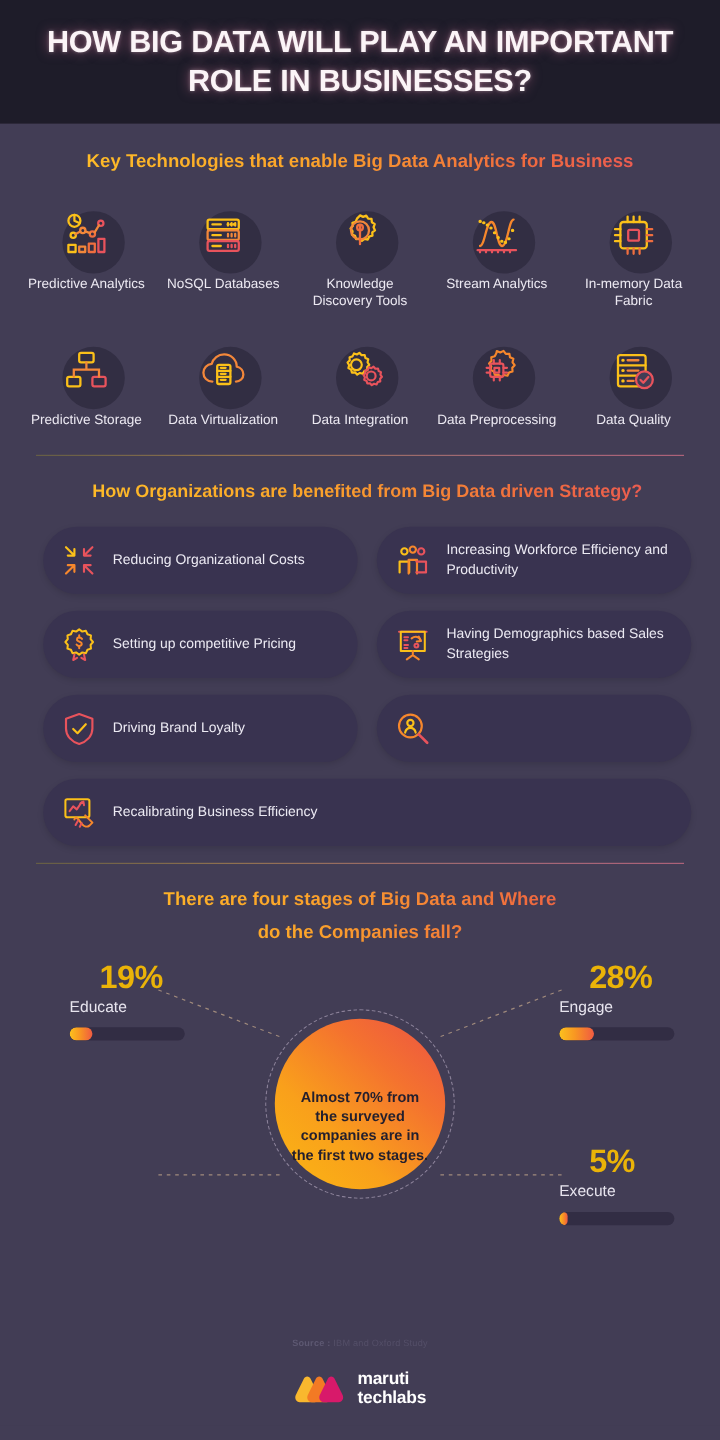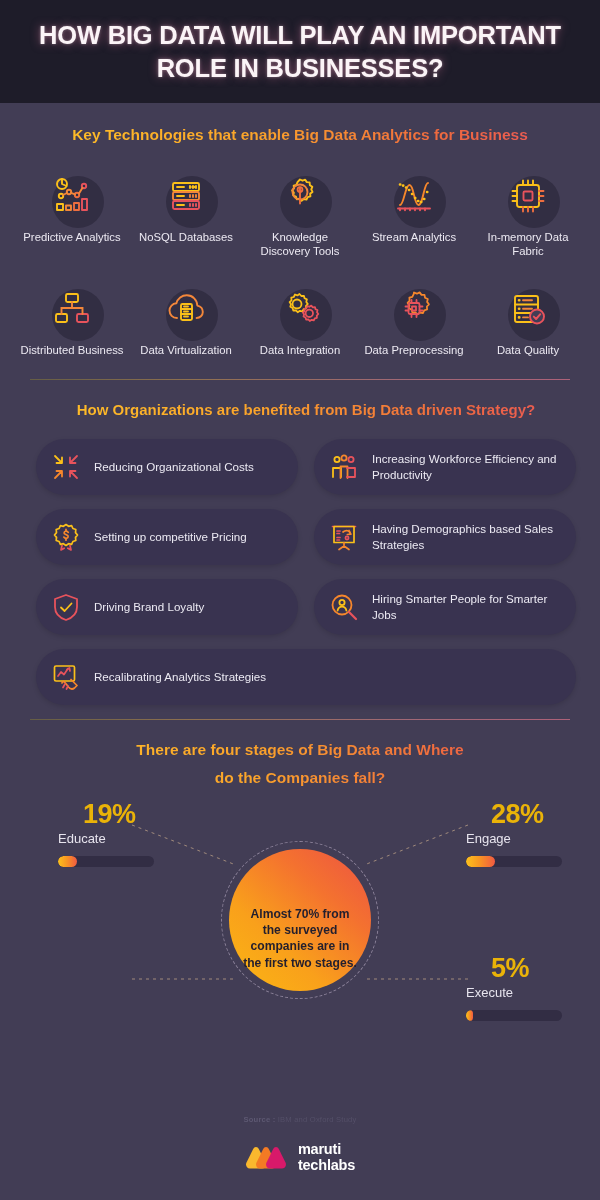--- a/index.html
+++ b/index.html
@@ -248,21 +248,21 @@
 
       <div class="tech-item">
         <div class="tech-icon-wrap">
           <svg width="40" height="40" viewBox="0 0 40 40" fill="none" stroke-width="1.9" stroke-linecap="round">
             <rect x="14" y="5" width="12" height="8" rx="1.5" stroke="#fbc019"></rect>
             <rect x="4" y="25" width="11" height="8" rx="1.5" stroke="#fbc019"></rect>
             <rect x="25" y="25" width="11" height="8" rx="1.5" stroke="#e8535c"></rect>
             <path d="M20 13 L20 19 M9.5 25 L9.5 19 L30.5 19 L30.5 25" stroke="#f3873a"></path>
           </svg>
         </div>
-        <div class="tech-label">Distributed Business</div>
+        <div class="tech-label">Predictive Storage</div>
       </div>
 
       <div class="tech-item">
         <div class="tech-icon-wrap">
           <svg width="40" height="40" viewBox="0 0 40 40" fill="none" stroke-width="1.9" stroke-linecap="round" stroke-linejoin="round">
             <path d="M11 29 C6.6 29 3.5 25.6 3.5 21.6 C3.5 17.8 6.5 14.6 10.4 14.3 C11.6 9.6 15.8 6.3 20.8 6.3 C26.6 6.3 31.3 10.9 31.3 16.6 C34.6 17.3 36.8 20 36.8 23 C36.8 26.3 34 29 30.6 29" stroke="#f3873a"></path>
             <rect x="15" y="15" width="11" height="16" rx="1.5" stroke="#fbc019"></rect>
             <path d="M15 20 L26 20 M15 25 L26 25 M18 17.5 L22 17.5 M18 22.5 L22 22.5 M18 27.5 L22 27.5" stroke="#fbc019"></path>
           </svg>
         </div>
@@ -387,36 +387,35 @@
 
         <div class="pill">
           <span class="pill-icon">
             <svg width="28" height="28" viewBox="0 0 28 28" fill="none" stroke-width="1.8" stroke-linecap="round" stroke-linejoin="round">
               <circle cx="12" cy="12" r="9.5" stroke="#f6872c"></circle>
               <circle cx="12" cy="9.5" r="2.6" stroke="#fbc019"></circle>
               <path d="M7.6 17.5 C8.2 14.9 9.9 13.6 12 13.6 C14.1 13.6 15.8 14.9 16.4 17.5" stroke="#fbc019"></path>
               <path d="M19 19 L26 26" stroke="#e8535c" stroke-width="2.2"></path>
             </svg>
           </span>
-          <span class="pill-label">Hiring Smarter People for Smarter Jobs</span>
         </div>
       </div>
 
       <div class="ben-row">
         <div class="pill full">
           <span class="pill-icon">
             <svg width="28" height="28" viewBox="0 0 28 28" fill="none" stroke-width="1.7" stroke-linecap="round" stroke-linejoin="round">
               <rect x="2.5" y="3" width="20" height="15" rx="1.5" stroke="#fbc019"></rect>
               <path d="M6 13 L9 9 L12 11.5 L16 5.5" stroke="#e8535c"></path>
               <path d="M15 6.5 L17.5 5 L18 8" stroke="#e8535c"></path>
               <path d="M10 20 C10 18.5 12 18 13 19.5 L16.5 24 C18 25.8 20.5 26.5 22.5 25 L25 22.5 L19 16.5" stroke="#f6872c"></path>
               <path d="M13 21 L11 24.5 M16 23 L14.5 26" stroke="#e8535c"></path>
             </svg>
           </span>
-          <span class="pill-label">Recalibrating Analytics Strategies</span>
+          <span class="pill-label">Recalibrating Business Efficiency</span>
         </div>
       </div>
     </div>
   </div>
 
   <div style="margin-top:10px;" class="divider"></div>
 
   <div class="stages">
     <div class="sec-title stages-title">There are four stages of Big Data and Where</div>
     <div class="sec-title stages-title">do the Companies fall?</div>

